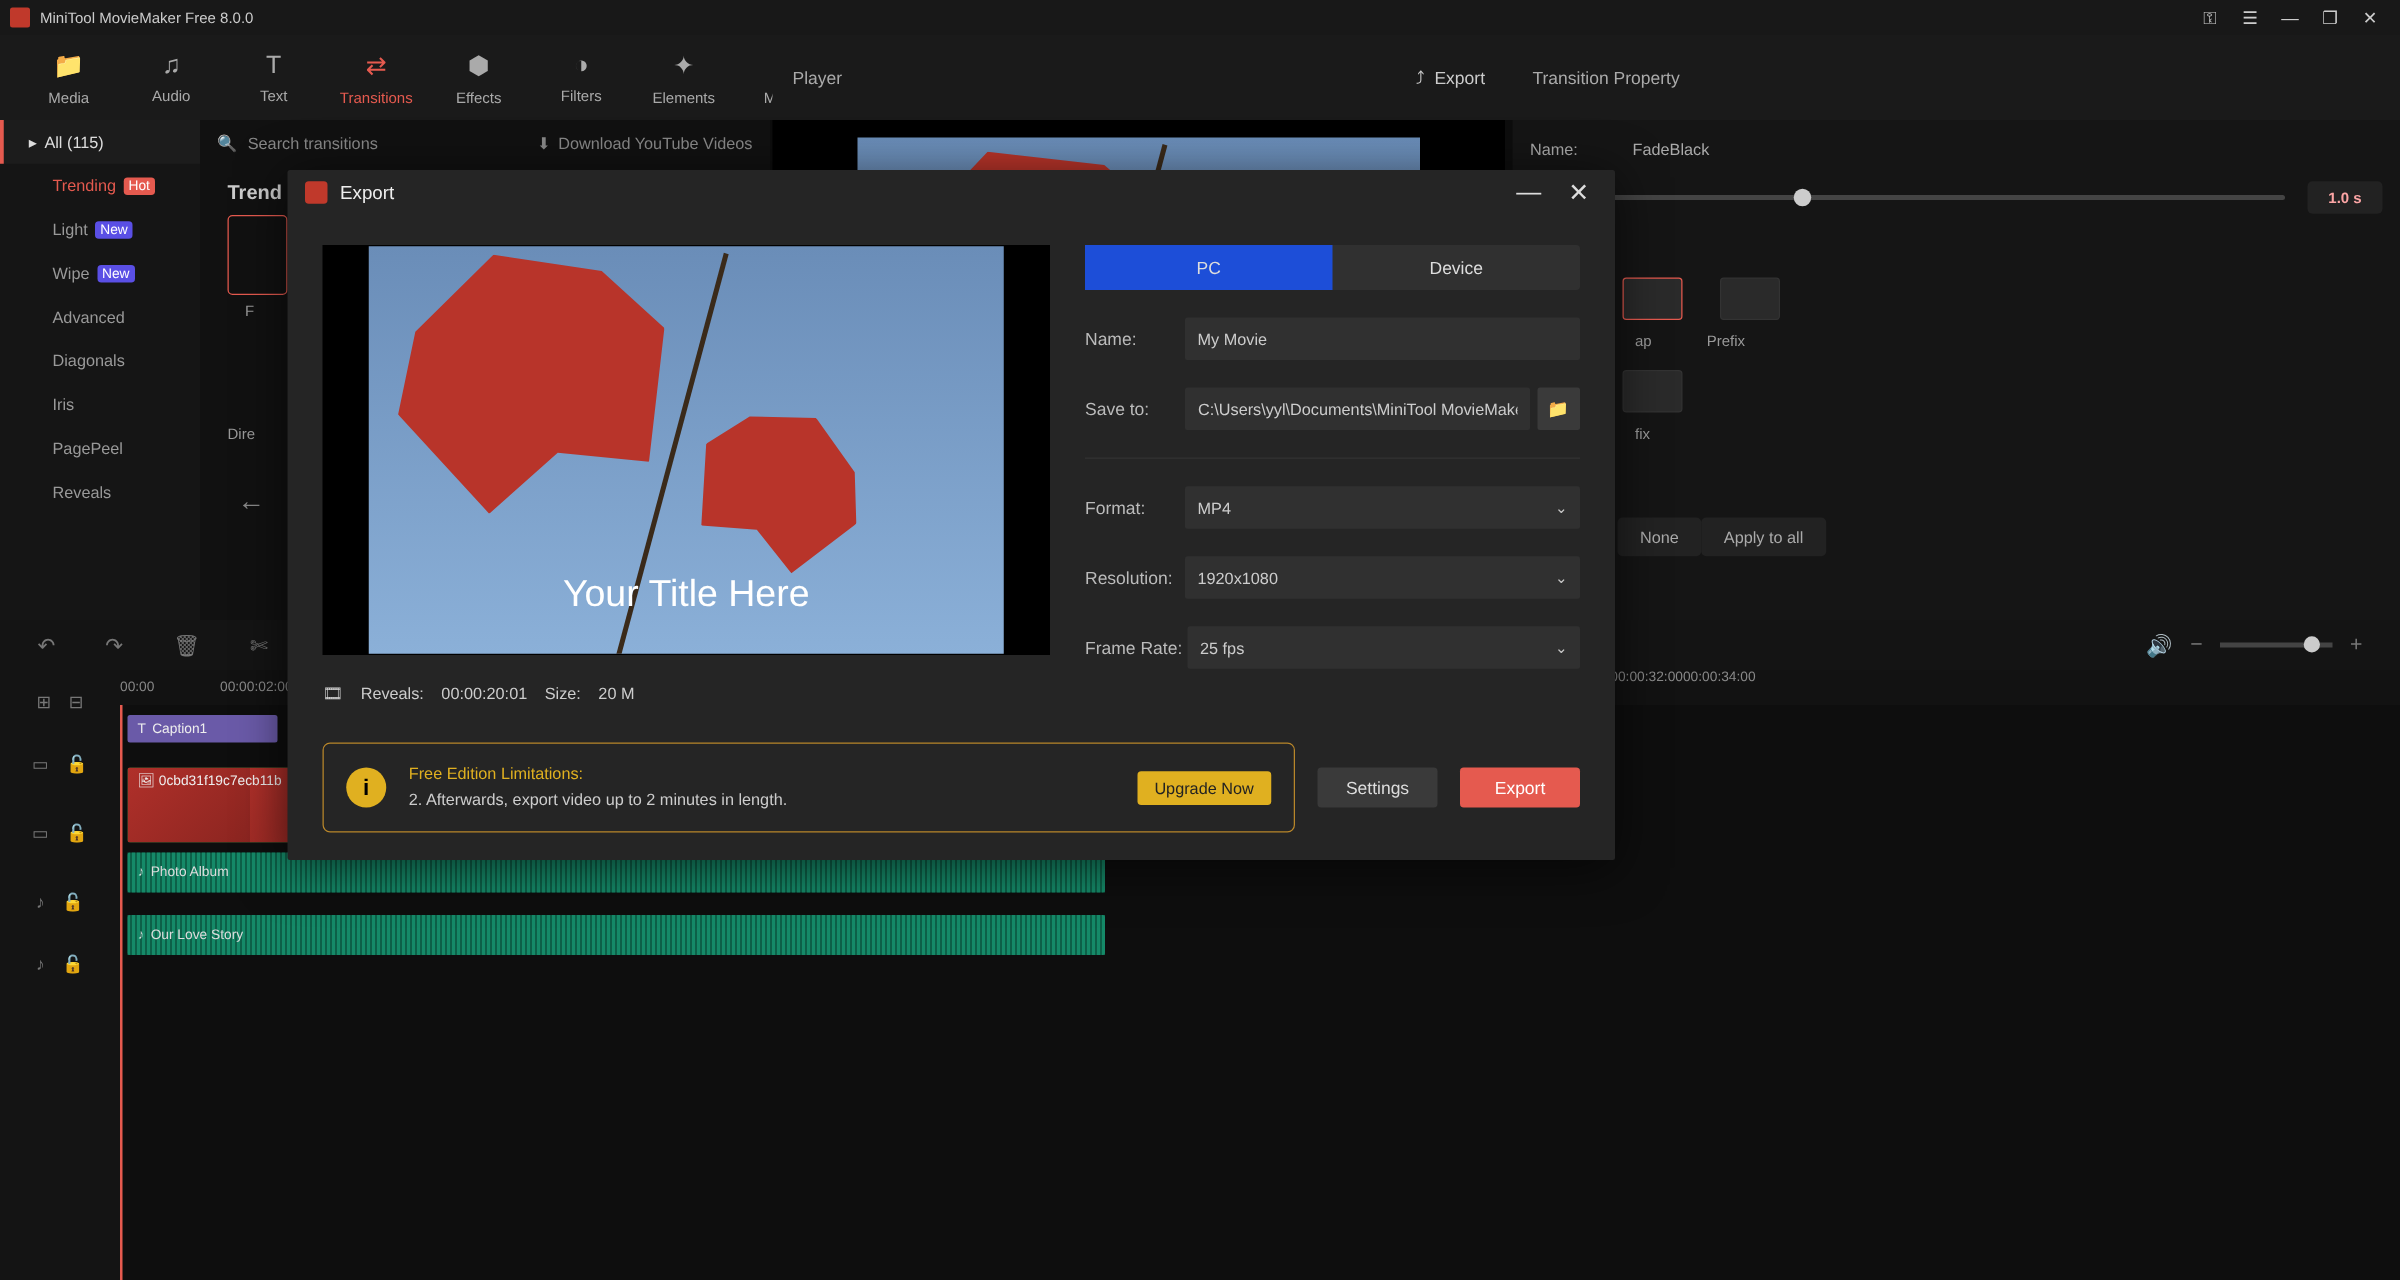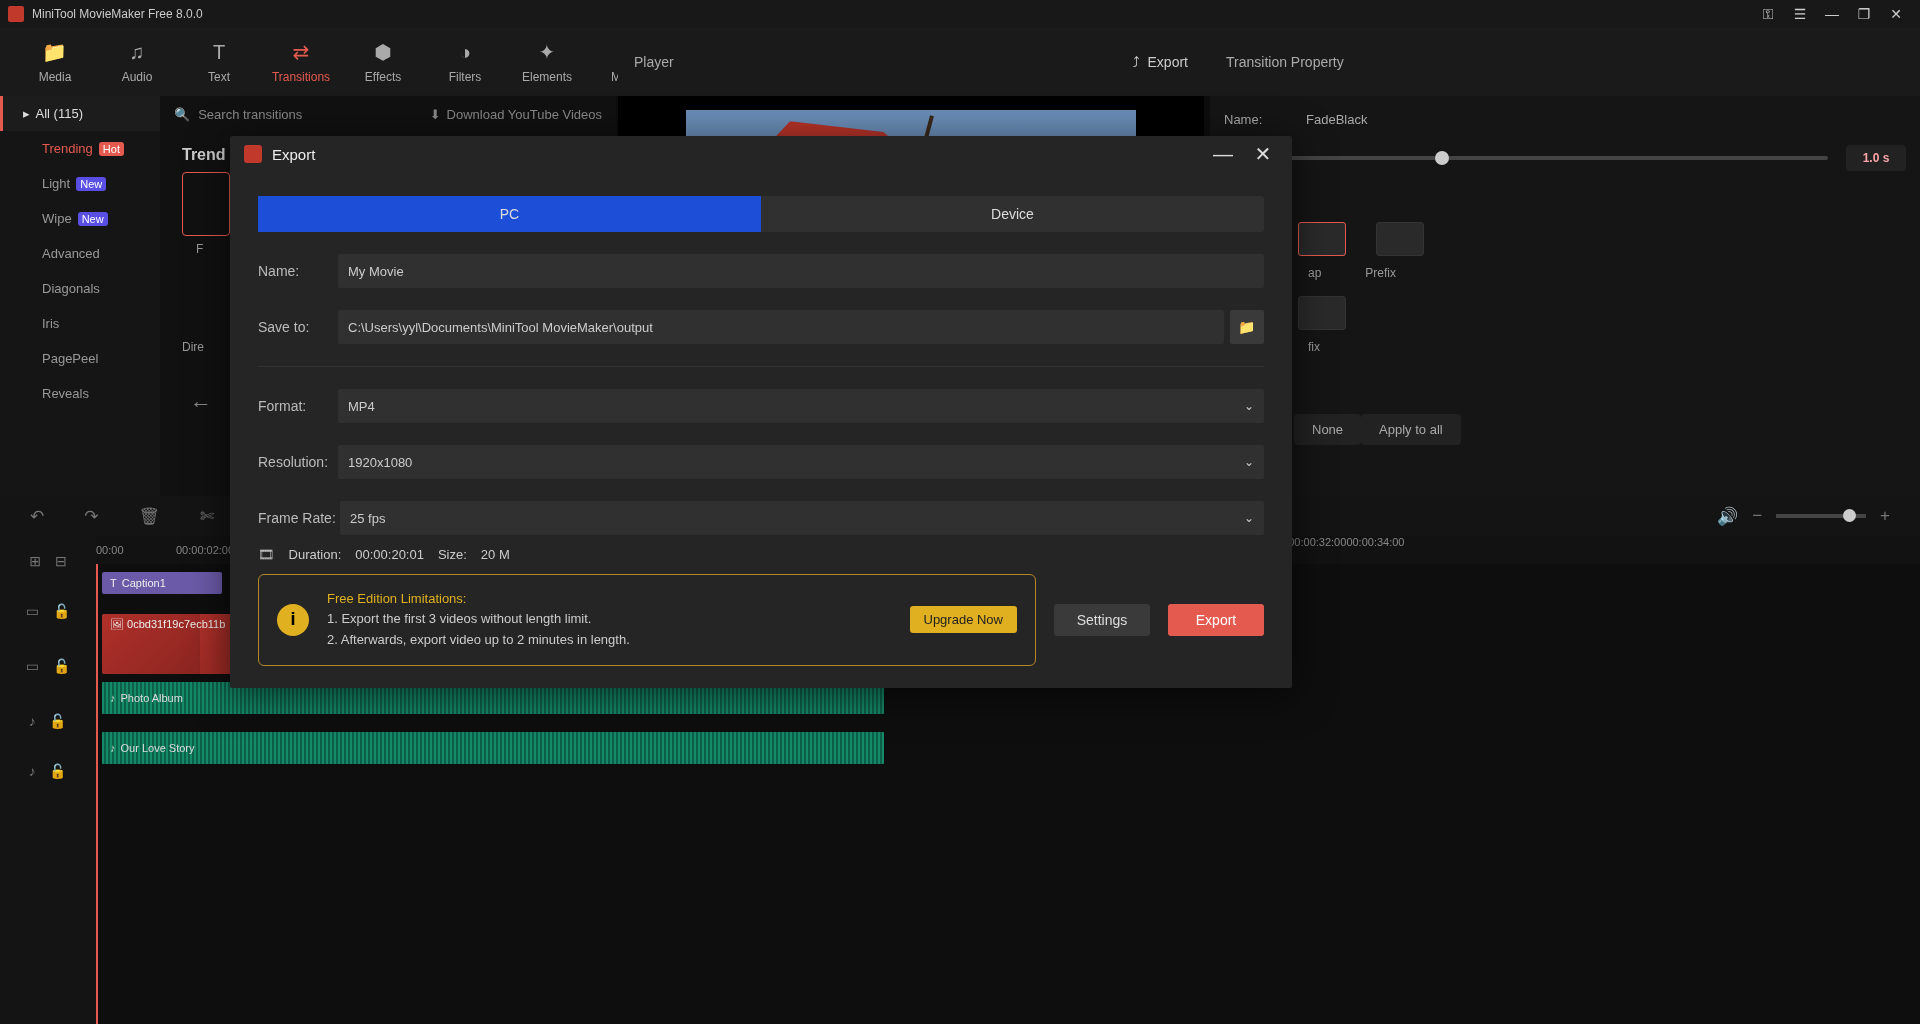--- a/index.html
+++ b/index.html
@@ -342,20 +342,28 @@
 </div>
 
 <div class="dialog">
   <div class="dlg-title">
     <div class="dicon"></div>
     <div class="dtext">Export</div>
     <div class="dctl">—</div>
     <div class="dctl">✕</div>
   </div>
   <div class="dlg-body">
+    <div class="dlg-preview">
+      <div class="pimg">
+        <div class="branch" style="left:240px;"></div>
+        <div class="leaf dlg-leaf1"></div>
+        <div class="leaf dlg-leaf2"></div>
+        <div class="title-text">Your Title Here</div>
+      </div>
+    </div>
     <div class="dlg-form">
       <div class="dlg-tabs">
         <div class="dlg-tab active">PC</div>
         <div class="dlg-tab">Device</div>
       </div>
       <div class="frow">
         <span class="flabel">Name:</span>
         <input class="finput" value="My Movie" style="">
       </div>
       <div class="frow">
@@ -386,31 +394,30 @@
         <span class="flabel" style="width:82px;">Frame Rate:</span>
         <div class="fselect">
             <span>25 fps</span>
             <span class="chev">⌄</span>
           </div>
       </div>
     </div>
   </div>
   <div class="dlg-meta">
     <span>🎞</span>
-    <span>Duration:</span>
+    <span>Reveals:</span>
     <span>00:00:20:01</span>
     <span>Size:</span>
     <span>20 M</span>
   </div>
   <div class="dlg-lower">
     <div class="limit-box">
       <div class="limit-icon">i</div>
       <div class="limit-text">
         <div class="lt-head">Free Edition Limitations:</div>
-        <div>1. Export the first 3 videos without length limit.</div>
         <div>2. Afterwards, export video up to 2 minutes in length.</div>
       </div>
       <div class="upgrade-btn">Upgrade Now</div>
     </div>
     <div class="settings-btn">Settings</div>
     <div class="export-btn">Export</div>
   </div>
 </div>
 
 </body></html>

